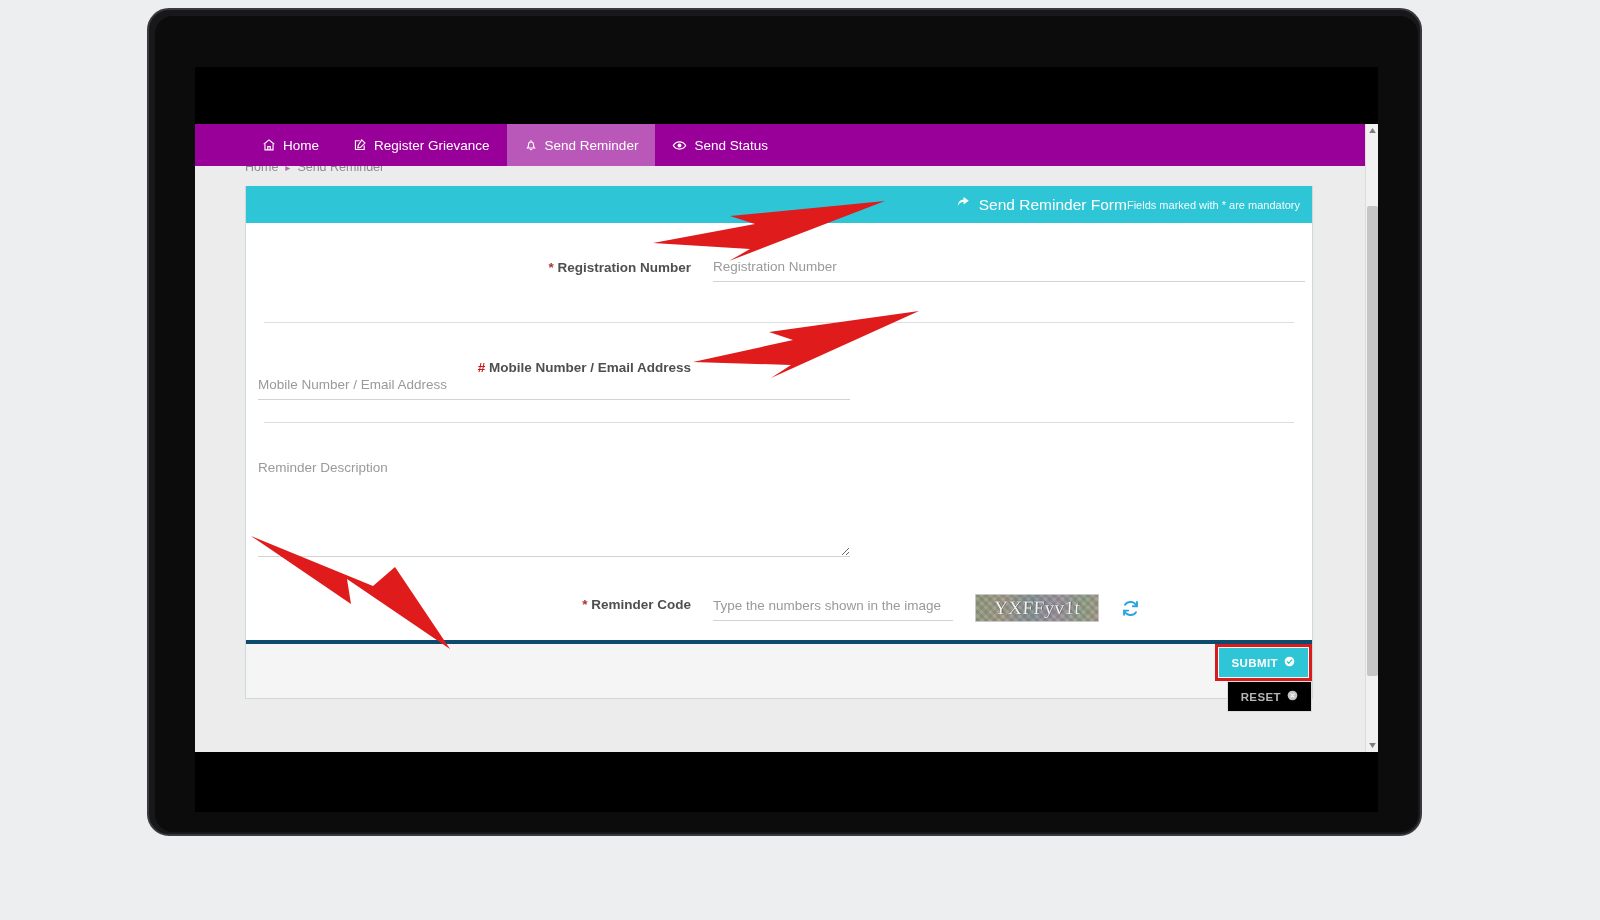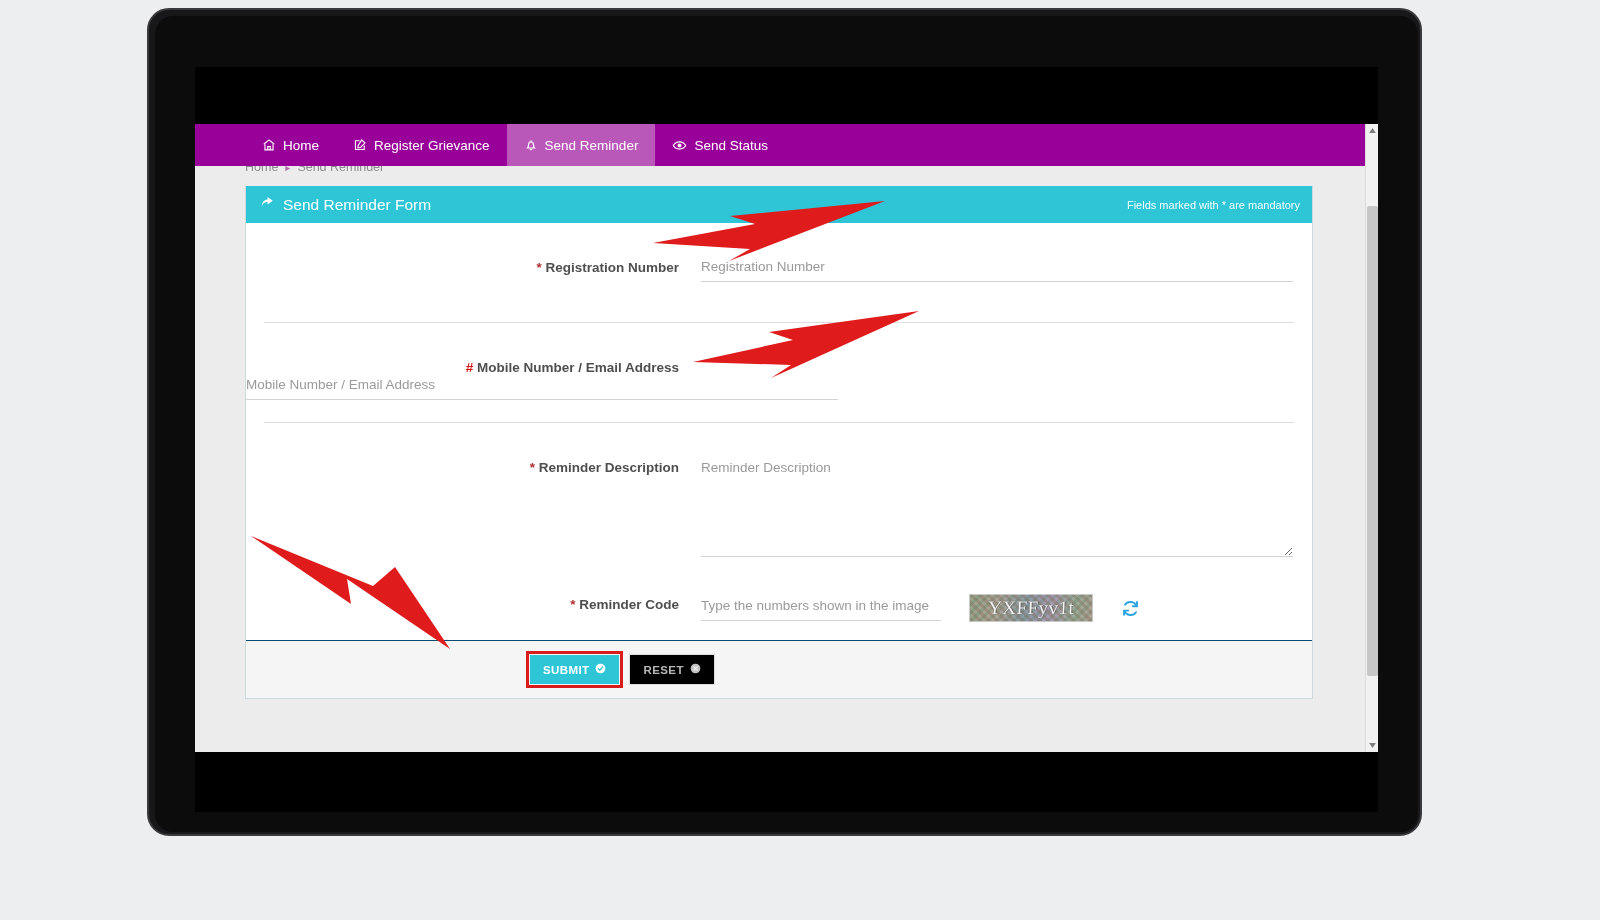--- a/index.html
+++ b/index.html
@@ -129,37 +129,37 @@
     width: 1068px;
     background: #ffffff;
     border: 1px solid #cfd8dc;
     border-top: none;
   }
   .panel-header {
     background: #2ec6d6;
     height: 37px;
     display: flex;
     align-items: center;
-    justify-content: space-between;
+    justify-content: flex-end;
     padding: 0 12px 0 14px;
     color: #fff;
   }
   .panel-title {
     font-size: 15.5px;
     display: flex; align-items: center; gap: 8px;
   }
   .panel-note { font-size: 11px; opacity: .95; }
   .panel-note .star { color: #ffffff; }
 
   .panel-body { padding: 0; background: #fff; }
 
   .form-row {
     display: flex;
     align-items: flex-start;
-    padding: 34px 0 0 0;
+    padding: 34px 0 0 12px;
     position: relative;
   }
   .form-row.sep::after {
     content: "";
     position: absolute;
     left: 18px; right: 18px; bottom: 0;
     border-bottom: 1px solid #dedede;
   }
   .row-h1 { height: 100px; }
   .row-h2 { height: 100px; flex-direction: column; }
@@ -202,21 +202,21 @@
     font-family: "Liberation Sans", sans-serif;
     font-size: 13.5px;
     color: #666;
     padding: 2px 0 0 0;
     line-height: 1.3;
     overflow: hidden;
   }
   .under-textarea::placeholder { color: #9a9a9a; }
   .sec-input { width: 240px; }
 
-  .captcha-line { display: flex; align-items: center; gap: 28px; }
+  .captcha-line { display: flex; align-items: center; gap: 22px; }
   .captcha-img {
     width: 124px; height: 28px;
     border: 1px solid #c8c8c8;
     background:
       repeating-linear-gradient(45deg, rgba(140,110,90,.30) 0 3px, rgba(255,255,255,.05) 3px 6px),
       repeating-linear-gradient(-45deg, rgba(90,140,110,.28) 0 3px, rgba(255,255,255,.05) 3px 6px),
       linear-gradient(100deg, #8f9a7e 0%, #a59a8c 22%, #7f8f9c 45%, #9e8fa8 66%, #8fa08c 85%, #a8998a 100%);
     display: flex; align-items: center; justify-content: center;
     overflow: hidden;
     position: relative;
@@ -227,26 +227,27 @@
     color: #f2f2f2;
     letter-spacing: .5px;
     text-shadow: 0 0 1px rgba(0,0,0,.55), 1px 0 0 rgba(0,0,0,.18);
     transform: skewX(-3deg);
     user-select: none;
   }
   .captcha-refresh { cursor: pointer; display: inline-flex; }
 
   .panel-footer {
     background: #f5f5f5;
-    border-top: 1px solid #0c4a6e;
+    border-top: 4px solid #0c4a6e;
     height: 58px;
     display: flex;
-    align-items: center;
+    align-items: flex-end;
     padding-left: 280px;
     gap: 0px;
+    flex-direction: column;
   }
   .btn-highlight {
     border: 3px solid #d81c1c;
     padding: 1px;
     display: inline-flex;
   }
   .btn-submit {
     background: #2ec6d6;
     color: #ffffff;
     border: none;
@@ -406,24 +407,20 @@
                 <div class="lbl">
                   <span class="req-hash">#</span>
                   <span>Mobile Number / Email Address</span>
                 </div>
                 <div class="field-wrap">
                   <input class="under-input" type="text" placeholder="Mobile Number / Email Address" style="">
                 </div>
               </div>
 
               <div class="form-row row-h3">
-                <div class="lbl">
-                  <span class="req-star">*</span>
-                  <span>Reminder Description</span>
-                </div>
                 <div class="field-wrap">
                   <textarea class="under-textarea" placeholder="Reminder Description" style=""></textarea>
                 </div>
               </div>
 
               <div class="form-row row-h4">
                 <div class="lbl">
                   <span class="req-star">*</span>
                   <span>Reminder Code</span>
                 </div>

